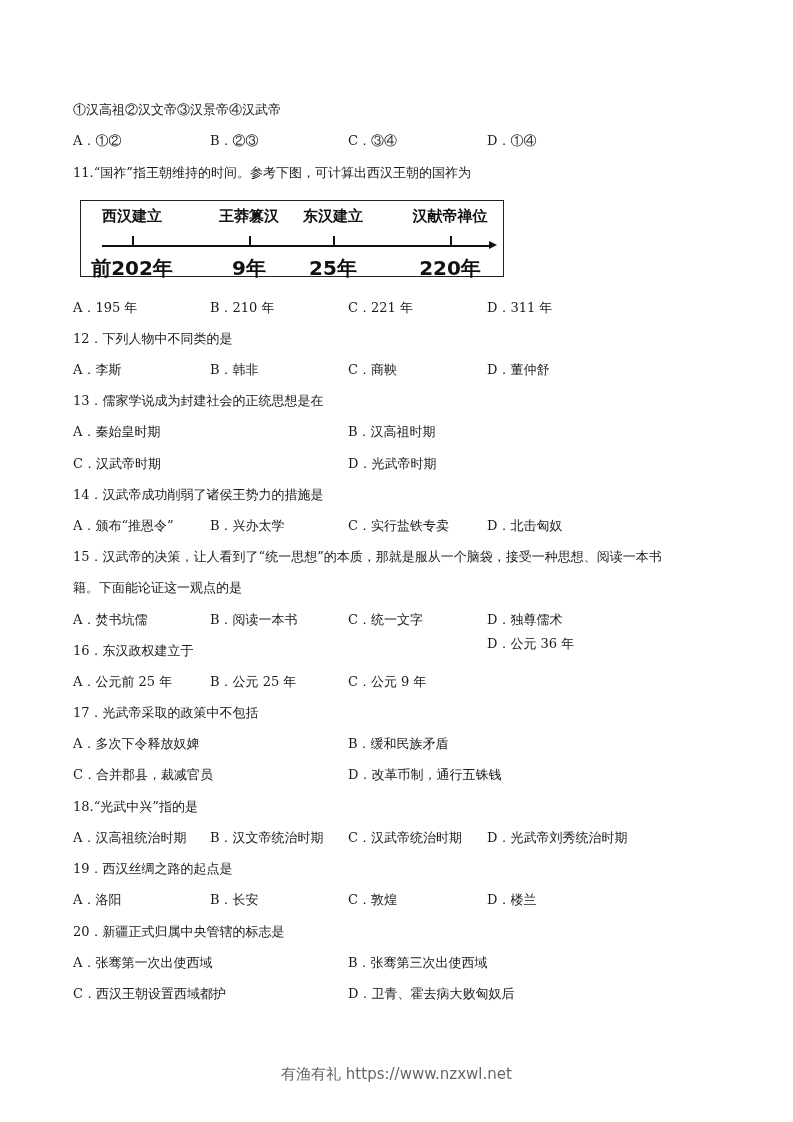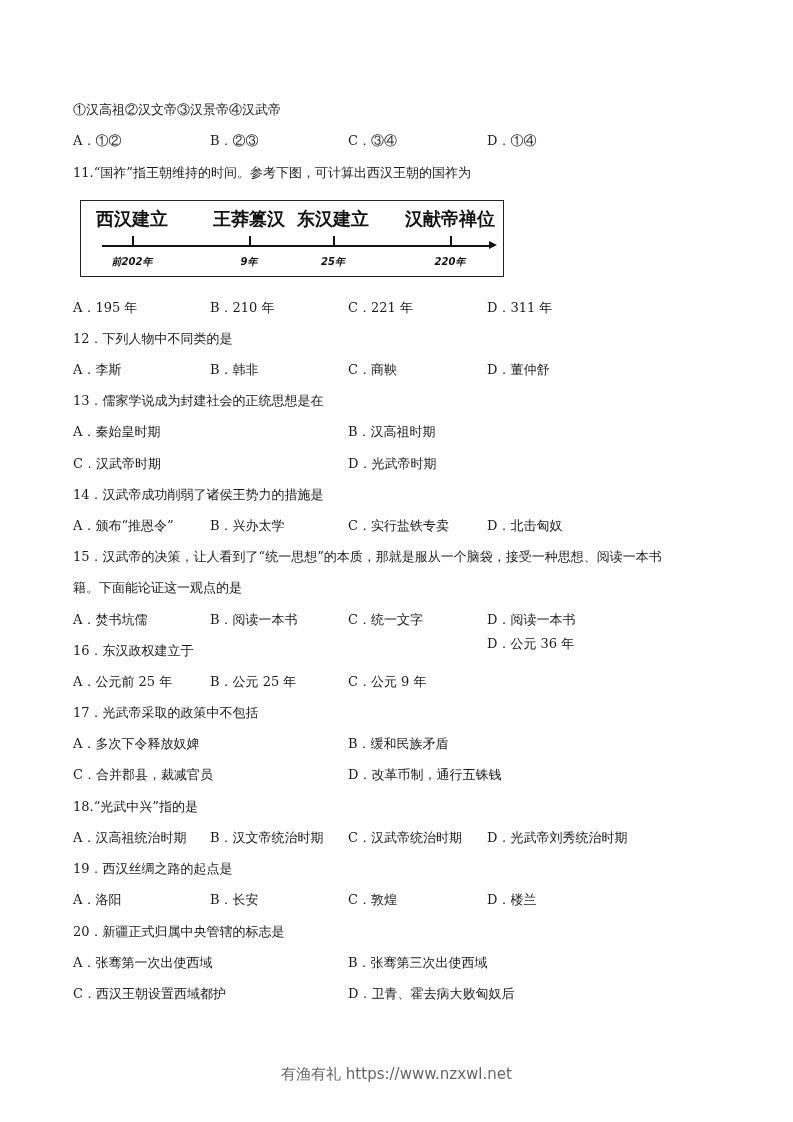--- a/index.html
+++ b/index.html
@@ -6,22 +6,22 @@
   body { width: 793px; height: 1122px; position: relative; overflow: hidden;
          font-family: "DejaVu Serif", "Liberation Serif", serif; color: #1a1a1a; }
   .line { position: absolute; left: 73px; font-size: 13px; line-height: 16px; white-space: nowrap; }
   .opt { position: absolute; font-size: 13px; line-height: 16px; white-space: nowrap; }
   .timeline { position: absolute; left: 80px; top: 200px; width: 424px; height: 77px;
               border: 1.5px solid #222; box-sizing: border-box; }
   .tl-axis { position: absolute; left: 21px; top: 44px; width: 390px; height: 1.5px; background: #111; }
   .tl-arrow { position: absolute; left: 408px; top: 40px; width: 0; height: 0;
               border-top: 4px solid transparent; border-bottom: 4px solid transparent; border-left: 8px solid #111; }
   .tl-tick { position: absolute; top: 35px; width: 1.5px; height: 10px; background: #111; }
-  .tl-event { position: absolute; top: 6px; font-family: "DejaVu Sans", sans-serif; font-weight: bold; font-size: 18px; transform: translateX(-50%); white-space: nowrap; color: #111; }
-  .tl-year { position: absolute; top: 54px; font-family: "DejaVu Sans", sans-serif; font-weight: bold; font-size: 10px; transform: translateX(-50%); white-space: nowrap; color: #111; font-style: italic; }
+  .tl-event { position: absolute; top: 6px; font-family: "DejaVu Sans", sans-serif; font-weight: bold; font-size: 15px; transform: translateX(-50%); white-space: nowrap; color: #111; }
+  .tl-year { position: absolute; top: 54px; font-family: "DejaVu Sans", sans-serif; font-weight: bold; font-size: 20px; transform: translateX(-50%); white-space: nowrap; color: #111; }
   .footer { position: absolute; left: 0; width: 793px; top: 1065px; text-align: center;
             font-family: "DejaVu Sans", sans-serif; font-size: 15px; color: #666; }
 </style>
 </head>
 <body>
 
 <div class="line" style="top:102px">①汉高祖②汉文帝③汉景帝④汉武帝</div>
 <div class="opt" style="left:73px;top:133px">A．①②</div>
 <div class="opt" style="left:210px;top:133px">B．②③</div>
 <div class="opt" style="left:348px;top:133px">C．③④</div>
@@ -70,21 +70,21 @@
 <div class="opt" style="left:73px;top:518px">A．颁布“推恩令”</div>
 <div class="opt" style="left:210px;top:518px">B．兴办太学</div>
 <div class="opt" style="left:348px;top:518px">C．实行盐铁专卖</div>
 <div class="opt" style="left:487px;top:518px">D．北击匈奴</div>
 
 <div class="line" style="top:549px">15．汉武帝的决策，让人看到了“统一思想”的本质，那就是服从一个脑袋，接受一种思想、阅读一本书</div>
 <div class="line" style="top:580px">籍。下面能论证这一观点的是</div>
 <div class="opt" style="left:73px;top:612px">A．焚书坑儒</div>
 <div class="opt" style="left:210px;top:612px">B．阅读一本书</div>
 <div class="opt" style="left:348px;top:612px">C．统一文字</div>
-<div class="opt" style="left:487px;top:612px">D．阅读一本书</div>
+<div class="opt" style="left:487px;top:612px">D．独尊儒术</div>
 
 <div class="line" style="top:643px">16．东汉政权建立于</div>
 <div class="opt" style="left:73px;top:674px">A．公元前 25 年</div>
 <div class="opt" style="left:210px;top:674px">B．公元 25 年</div>
 <div class="opt" style="left:348px;top:674px">C．公元 9 年</div>
 <div class="opt" style="left:487px;top:636px">D．公元 36 年</div>
 
 <div class="line" style="top:705px">17．光武帝采取的政策中不包括</div>
 <div class="opt" style="left:73px;top:736px">A．多次下令释放奴婢</div>
 <div class="opt" style="left:348px;top:736px">B．缓和民族矛盾</div>

